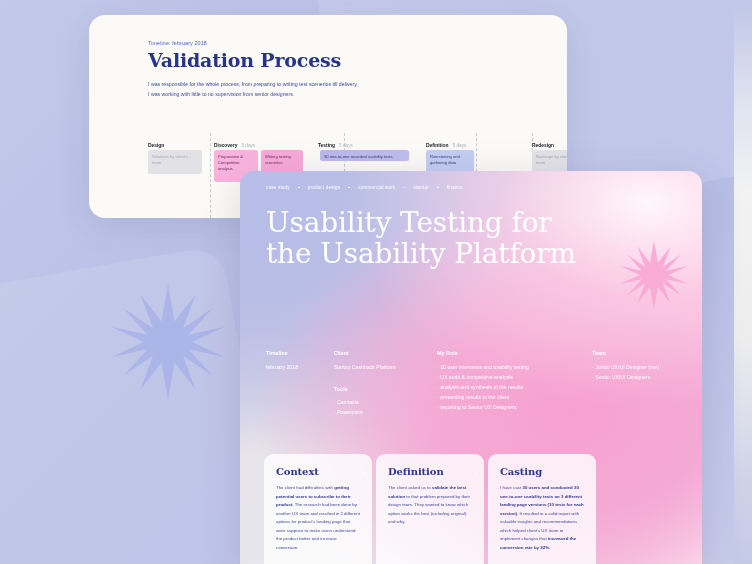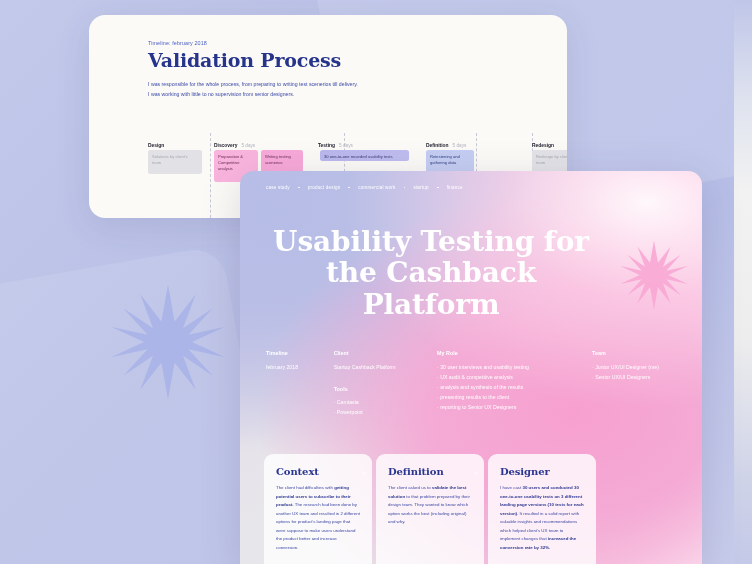--- a/index.html
+++ b/index.html
@@ -159,29 +159,28 @@
   }
   .tags .dot {
     width: 1.9px; height: 1.9px;
     background: #ffffff;
     border-radius: 50%;
     display: inline-block;
   }
 
   .hero-title {
     position: absolute;
-    left: 26px; top: 55px;
+    left: 26px; top: 36px;
     width: 330px;
     font-family: "DejaVu Serif", serif;
-    font-weight: 700;
+    font-weight: 400;
     font-size: 28px;
     line-height: 1.12;
     color: #ffffff;
     letter-spacing: -0.005em;
-    text-align: center;
   }
   .hero-sub {
     position: absolute;
     left: 26px; top: 121px;
     font-size: 7.8px;
     line-height: 1.55;
     color: #ffffff;
     font-weight: 400;
   }
 
@@ -331,21 +330,21 @@
     <span class="dot"></span>
     <span>commercial work</span>
     <span class="dot"></span>
     <span>startup</span>
     <span class="dot"></span>
     <span>finance</span>
   </div>
 
   <div class="hero-title">
     <div>Usability Testing for</div>
-    <div>the Cashback Platform</div>
+    <div>the Usability Platform</div>
   </div>
 
   <div class="meta">
     <div class="meta-col c1">
       <div class="meta-h">Timeline</div>
       <div class="meta-v">february 2018</div>
     </div>
 
     <div class="meta-col c2">
       <div class="meta-h">Client</div>
@@ -376,17 +375,17 @@
       <h3>Context</h3>
       <p><span>The client had difficulties with </span><b>getting potential users to subscribe to their product.</b><span> The research had been done by another UX team and resulted in 2 different options for product's landing page that were suppose to make users understand the product better and increase conversion.</span></p>
     </div>
     <div class="info-card">
       <span class="chev">»</span>
       <h3>Definition</h3>
       <p><span>The client asked us to </span><b>validate the best solution</b><span> to that problem prepared by their design team. They wanted to know which option works the best (including original) and why.</span></p>
     </div>
     <div class="info-card">
       <span class="chev">»</span>
-      <h3>Designer</h3>
+      <h3>Casting</h3>
       <p><span>I have cast </span><b>30 users and conducted 30 one-to-one usability tests on 3 different landing page versions (10 tests for each version)</b><span>. It resulted in a solid report with valuable insights and recommendations which helped client's UX team to implement changes that </span><b>increased the conversion rate by 32%.</b></p>
     </div>
   </div>
 </div>
 
 </body></html>

